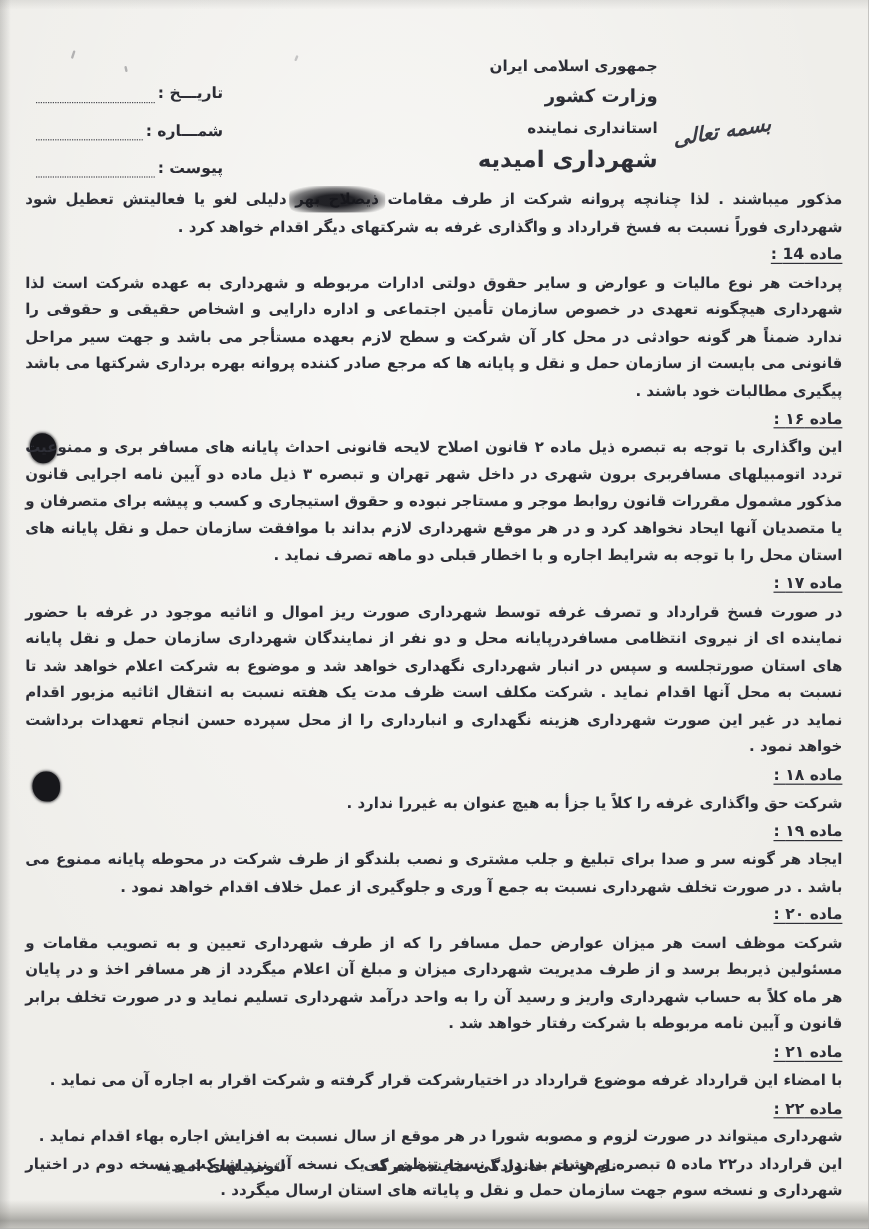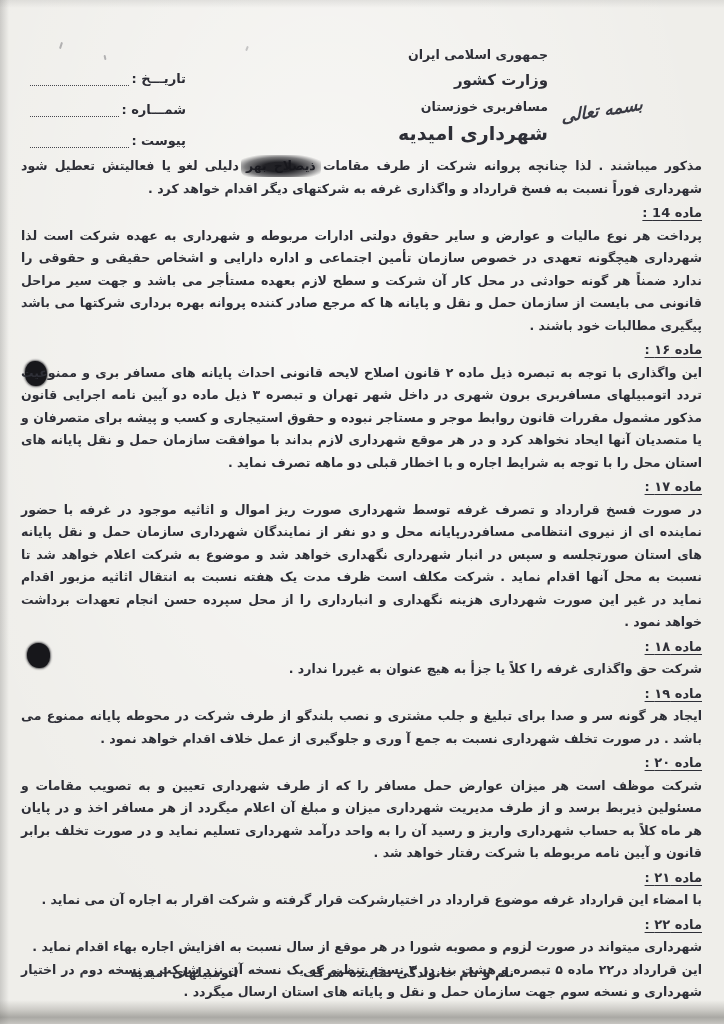--- a/index.html
+++ b/index.html
@@ -113,21 +113,21 @@
     </div>
     <div class="field-row">
       <span class="field-label">پیوست :</span>
       <span class="field-line"></span>
     </div>
   </div>
 
   <div class="org-block">
     <div class="org-l1">جمهوری اسلامی ایران</div>
     <div class="org-l2">وزارت کشور</div>
-    <div class="org-l3">مسافربری خوزستان</div>
+    <div class="org-l3">استانداری نماینده</div>
     <div class="org-l4">شهرداری امیدیه</div>
   </div>
 
   <div class="bismillah">بسمه تعالی</div>
 
   <div class="doc-body">
 
     <p><span>مذکور میباشند . لذا چنانچه پروانه شرکت از طرف مقامات</span> <span class="smudge">ذیصلاح بهر</span> <span>دلیلی لغو یا فعالیتش تعطیل شود شهرداری فوراً نسبت به فسخ قرارداد و واگذاری غرفه به شرکتهای دیگر اقدام خواهد کرد .</span></p>
 
     <section>

